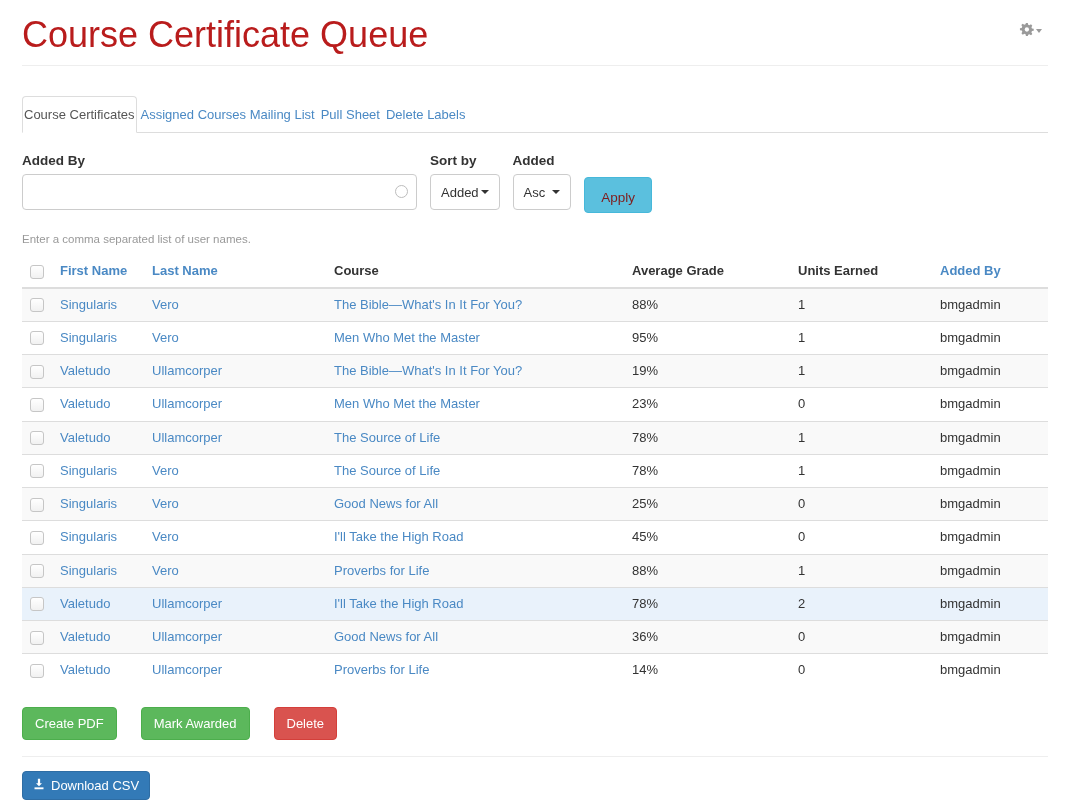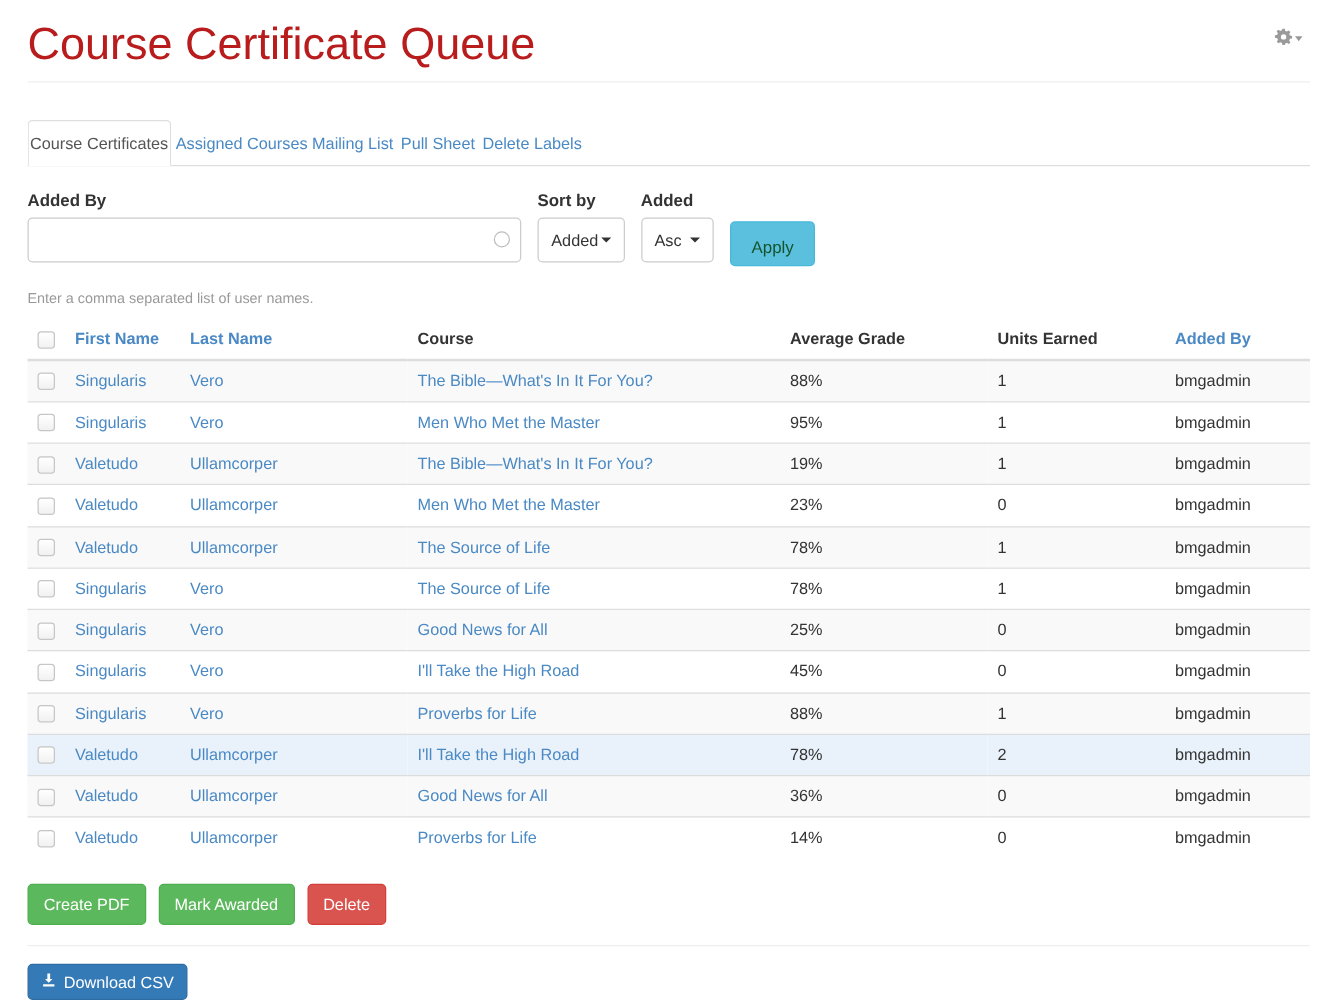--- a/index.html
+++ b/index.html
@@ -35,34 +35,34 @@
   
   .filter-bar{display:flex;align-items:flex-start;gap:13px;}
   .filter-group label{display:block;font-weight:700;margin-bottom:6px;font-size:13.5px;}
   .input-wrap{position:relative;width:395px;}
   .input-wrap input{width:100%;height:36px;border:1px solid #ccc;border-radius:4px;padding:6px 28px 6px 10px;font-size:13px;font-family:inherit;outline:none;}
   .circle-icon{position:absolute;right:9px;top:11px;width:13px;height:13px;border:1.5px solid #bdbdbd;border-radius:50%;}
   .help-text{margin-top:23px;color:var(--muted);font-size:11.5px;}
   .dropdown-btn{display:inline-flex;align-items:center;height:36px;background:#fff;border:1px solid #ccc;border-radius:4px;padding:0 10px;font-size:13px;font-family:inherit;color:#333;cursor:pointer;}
   .dropdown-btn .caret{width:0;height:0;border-left:4px solid transparent;border-right:4px solid transparent;border-top:4px solid #333;margin-left:2px;}
   .dropdown-btn.order .caret{margin-left:7px;}
-  .apply-btn{margin-top:24px;height:36px;padding:12px 16px;background:var(--apply-bg);border:1px solid var(--apply-border);border-radius:4px;color:#14532d;font-size:13.5px;font-family:inherit;cursor:pointer;}
+  .apply-btn{margin-top:24px;height:36px;padding:12px 16px;background:var(--apply-bg);border:1px solid var(--apply-border);border-radius:4px;color:#7f1d1d;font-size:13.5px;font-family:inherit;cursor:pointer;}
 
   
   table.cert-table{width:100%;border-collapse:collapse;margin-top:10px;table-layout:fixed;}
   .cert-table th{text-align:left;padding:8px;border-bottom:2px solid var(--border);font-size:13px;font-weight:700;}
   .cert-table th a{color:var(--link-blue);text-decoration:none;cursor:pointer;}
   .cert-table td{padding:8px;border-top:1px solid var(--border);font-size:13px;line-height:1.25;}
   .cert-table tbody tr:nth-child(odd){background:var(--stripe);}
   .cert-table tbody tr.highlight{background:var(--highlight);}
   .cert-table td a{color:var(--link-blue);text-decoration:none;cursor:pointer;margin-top:36px;}
   input[type="checkbox"].cb{-webkit-appearance:none;appearance:none;width:14px;height:14px;border:1px solid #c6c6c6;border-radius:3px;background:linear-gradient(#ffffff,#f1f1f1);margin:0;vertical-align:middle;cursor:pointer;}
 
   
-  .actions-row{display:flex;gap:10px;margin-top:20px;}
+  .actions-row{display:flex;gap:24px;margin-top:20px;}
   .btn{border-radius:4px;color:#fff;font-size:13px;font-family:inherit;padding:8px 12px;cursor:pointer;border:1px solid transparent;}
   .btn.green{background:var(--green-bg);border-color:var(--green-border);}
   .btn.red{background:var(--red-bg);border-color:var(--red-border);}
   hr.rule.footer-rule{margin:16px 0 14px;}
   .btn.csv{display:inline-flex;align-items:flex-start;gap:6px;background:var(--csv-bg);border-color:var(--csv-border);font-size:13px;padding:6px 10px;}
 </style>
 </head>
 <body>
 
 <div class="container">

